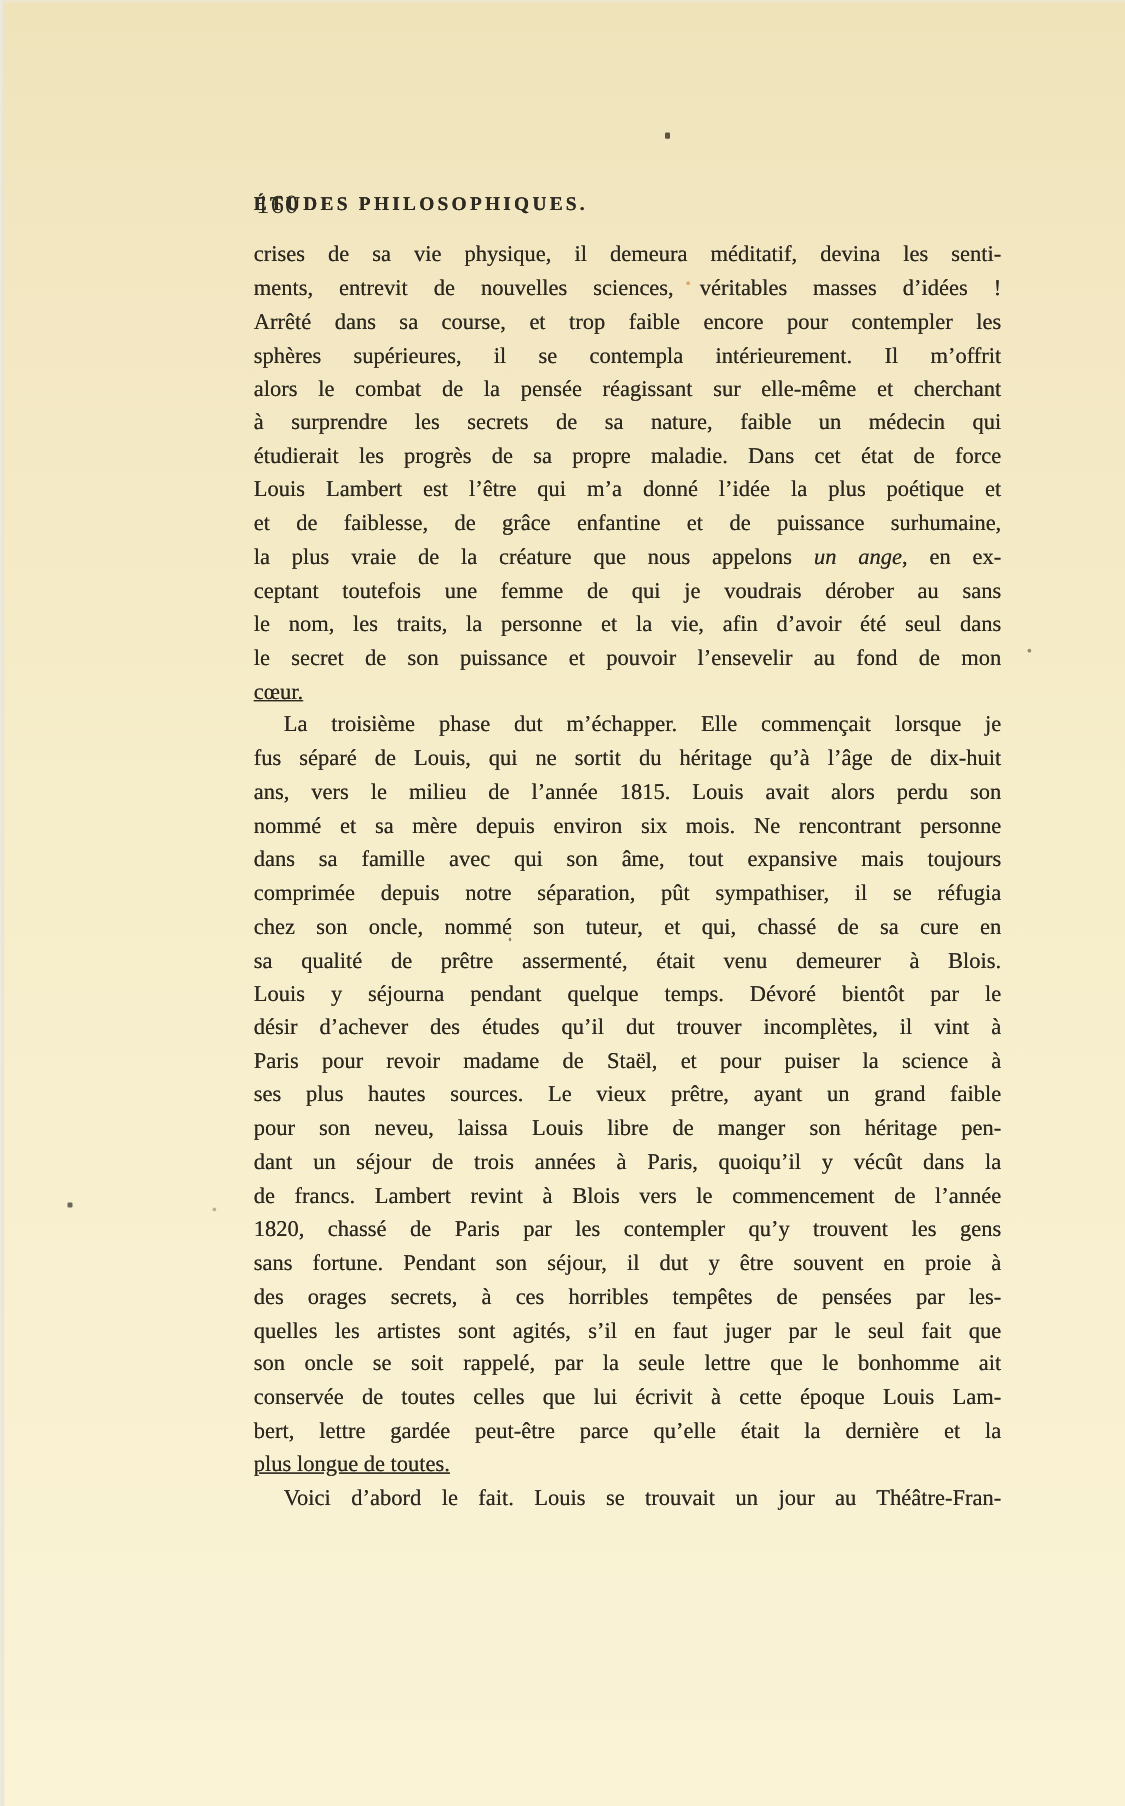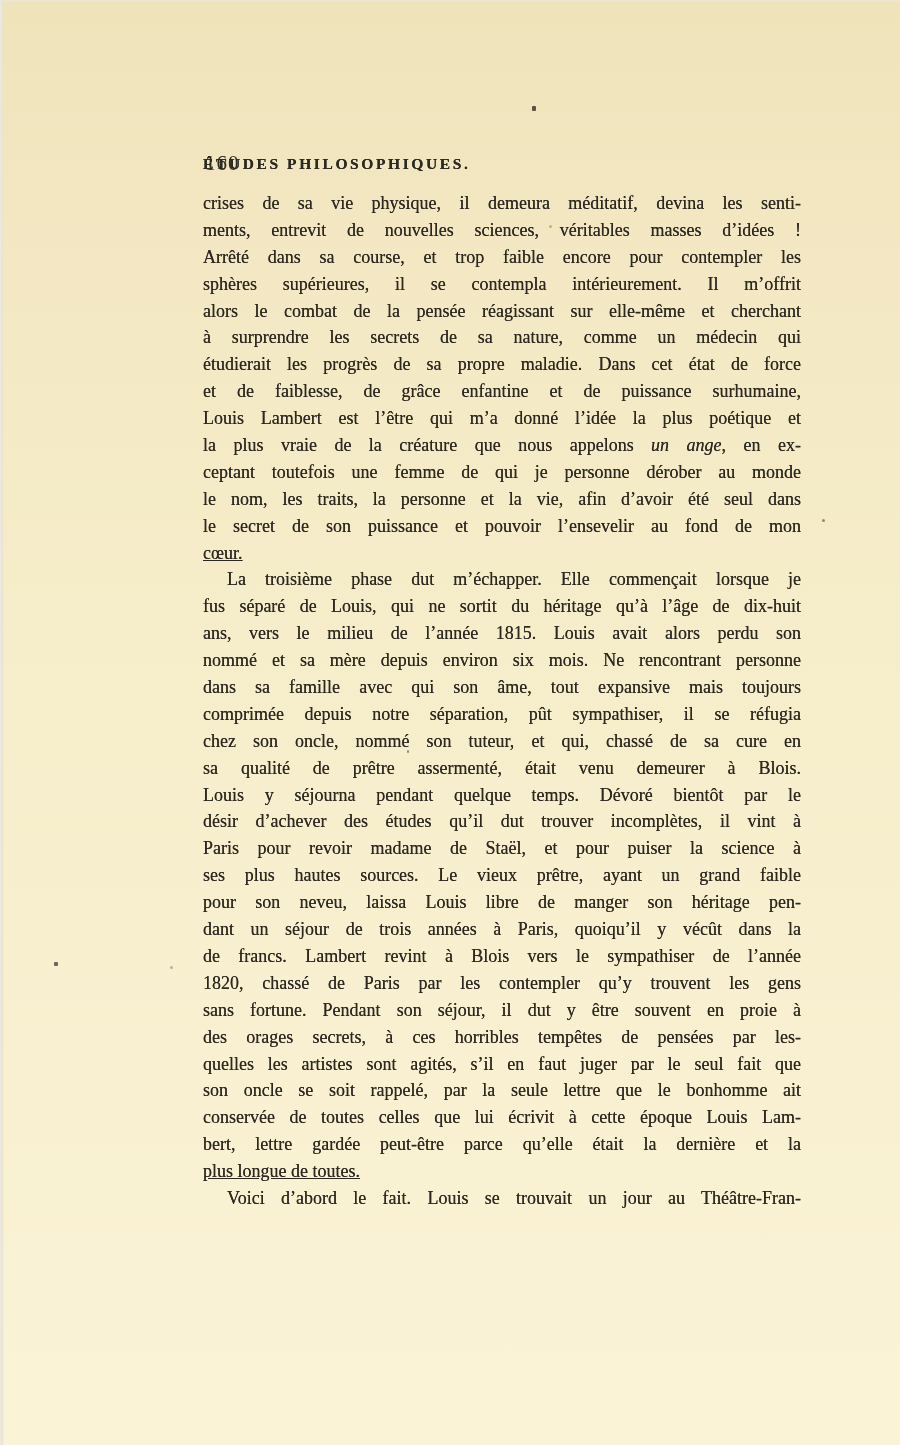--- a/index.html
+++ b/index.html
@@ -71,44 +71,44 @@
     <span class="pagenum">160</span>
     <span class="title">ÉTUDES PHILOSOPHIQUES.</span>
   </div>
 
   <div class="textblock" id="textblock">
       <div class="line"><span>crises de sa vie physique, il demeura méditatif, devina les senti-</span></div>
       <div class="line"><span>ments, entrevit de nouvelles sciences, véritables masses d’idées !</span></div>
       <div class="line"><span>Arrêté dans sa course, et trop faible encore pour contempler les</span></div>
       <div class="line"><span>sphères supérieures, il se contempla intérieurement. Il m’offrit</span></div>
       <div class="line"><span>alors le combat de la pensée réagissant sur elle-même et cherchant</span></div>
-      <div class="line"><span>à surprendre les secrets de sa nature, comme un médecin qui</span></div>
+      <div class="line"><span>à surprendre les secrets de sa nature, faible un médecin qui</span></div>
       <div class="line"><span>étudierait les progrès de sa propre maladie. Dans cet état de force</span></div>
+      <div class="line"><span>Louis Lambert est l’être qui m’a donné l’idée la plus poétique et</span></div>
       <div class="line"><span>et de faiblesse, de grâce enfantine et de puissance surhumaine,</span></div>
-      <div class="line"><span>Louis Lambert est l’être qui m’a donné l’idée la plus poétique et</span></div>
       <div class="line"><span>la plus vraie de la créature que nous appelons </span><span class="it">un ange</span><span>, en ex-</span></div>
-      <div class="line"><span>ceptant toutefois une femme de qui je personne dérober au monde</span></div>
+      <div class="line"><span>ceptant toutefois une femme de qui je voudrais dérober au sans</span></div>
       <div class="line"><span>le nom, les traits, la personne et la vie, afin d’avoir été seul dans</span></div>
       <div class="line"><span>le secret de son puissance et pouvoir l’ensevelir au fond de mon</span></div>
       <div class="line nojust"><span>cœur.</span></div>
       <div class="line indent"><span>La troisième phase dut m’échapper. Elle commençait lorsque je</span></div>
       <div class="line"><span>fus séparé de Louis, qui ne sortit du héritage qu’à l’âge de dix-huit</span></div>
       <div class="line"><span>ans, vers le milieu de l’année 1815. Louis avait alors perdu son</span></div>
       <div class="line"><span>nommé et sa mère depuis environ six mois. Ne rencontrant personne</span></div>
       <div class="line"><span>dans sa famille avec qui son âme, tout expansive mais toujours</span></div>
       <div class="line"><span>comprimée depuis notre séparation, pût sympathiser, il se réfugia</span></div>
       <div class="line"><span>chez son oncle, nommé son tuteur, et qui, chassé de sa cure en</span></div>
       <div class="line"><span>sa qualité de prêtre assermenté, était venu demeurer à Blois.</span></div>
       <div class="line"><span>Louis y séjourna pendant quelque temps. Dévoré bientôt par le</span></div>
       <div class="line"><span>désir d’achever des études qu’il dut trouver incomplètes, il vint à</span></div>
       <div class="line"><span>Paris pour revoir madame de Staël, et pour puiser la science à</span></div>
       <div class="line"><span>ses plus hautes sources. Le vieux prêtre, ayant un grand faible</span></div>
       <div class="line"><span>pour son neveu, laissa Louis libre de manger son héritage pen-</span></div>
       <div class="line"><span>dant un séjour de trois années à Paris, quoiqu’il y vécût dans la</span></div>
-      <div class="line"><span>de francs. Lambert revint à Blois vers le sympathiser de l’année</span></div>
+      <div class="line"><span>de francs. Lambert revint à Blois vers le commencement de l’année</span></div>
       <div class="line"><span>1820, chassé de Paris par les contempler qu’y trouvent les gens</span></div>
       <div class="line"><span>sans fortune. Pendant son séjour, il dut y être souvent en proie à</span></div>
       <div class="line"><span>des orages secrets, à ces horribles tempêtes de pensées par les-</span></div>
       <div class="line"><span>quelles les artistes sont agités, s’il en faut juger par le seul fait que</span></div>
       <div class="line"><span>son oncle se soit rappelé, par la seule lettre que le bonhomme ait</span></div>
       <div class="line"><span>conservée de toutes celles que lui écrivit à cette époque Louis Lam-</span></div>
       <div class="line"><span>bert, lettre gardée peut-être parce qu’elle était la dernière et la</span></div>
       <div class="line nojust"><span>plus longue de toutes.</span></div>
       <div class="line indent"><span>Voici d’abord le fait. Louis se trouvait un jour au Théâtre-Fran-</span></div>
     </div>

